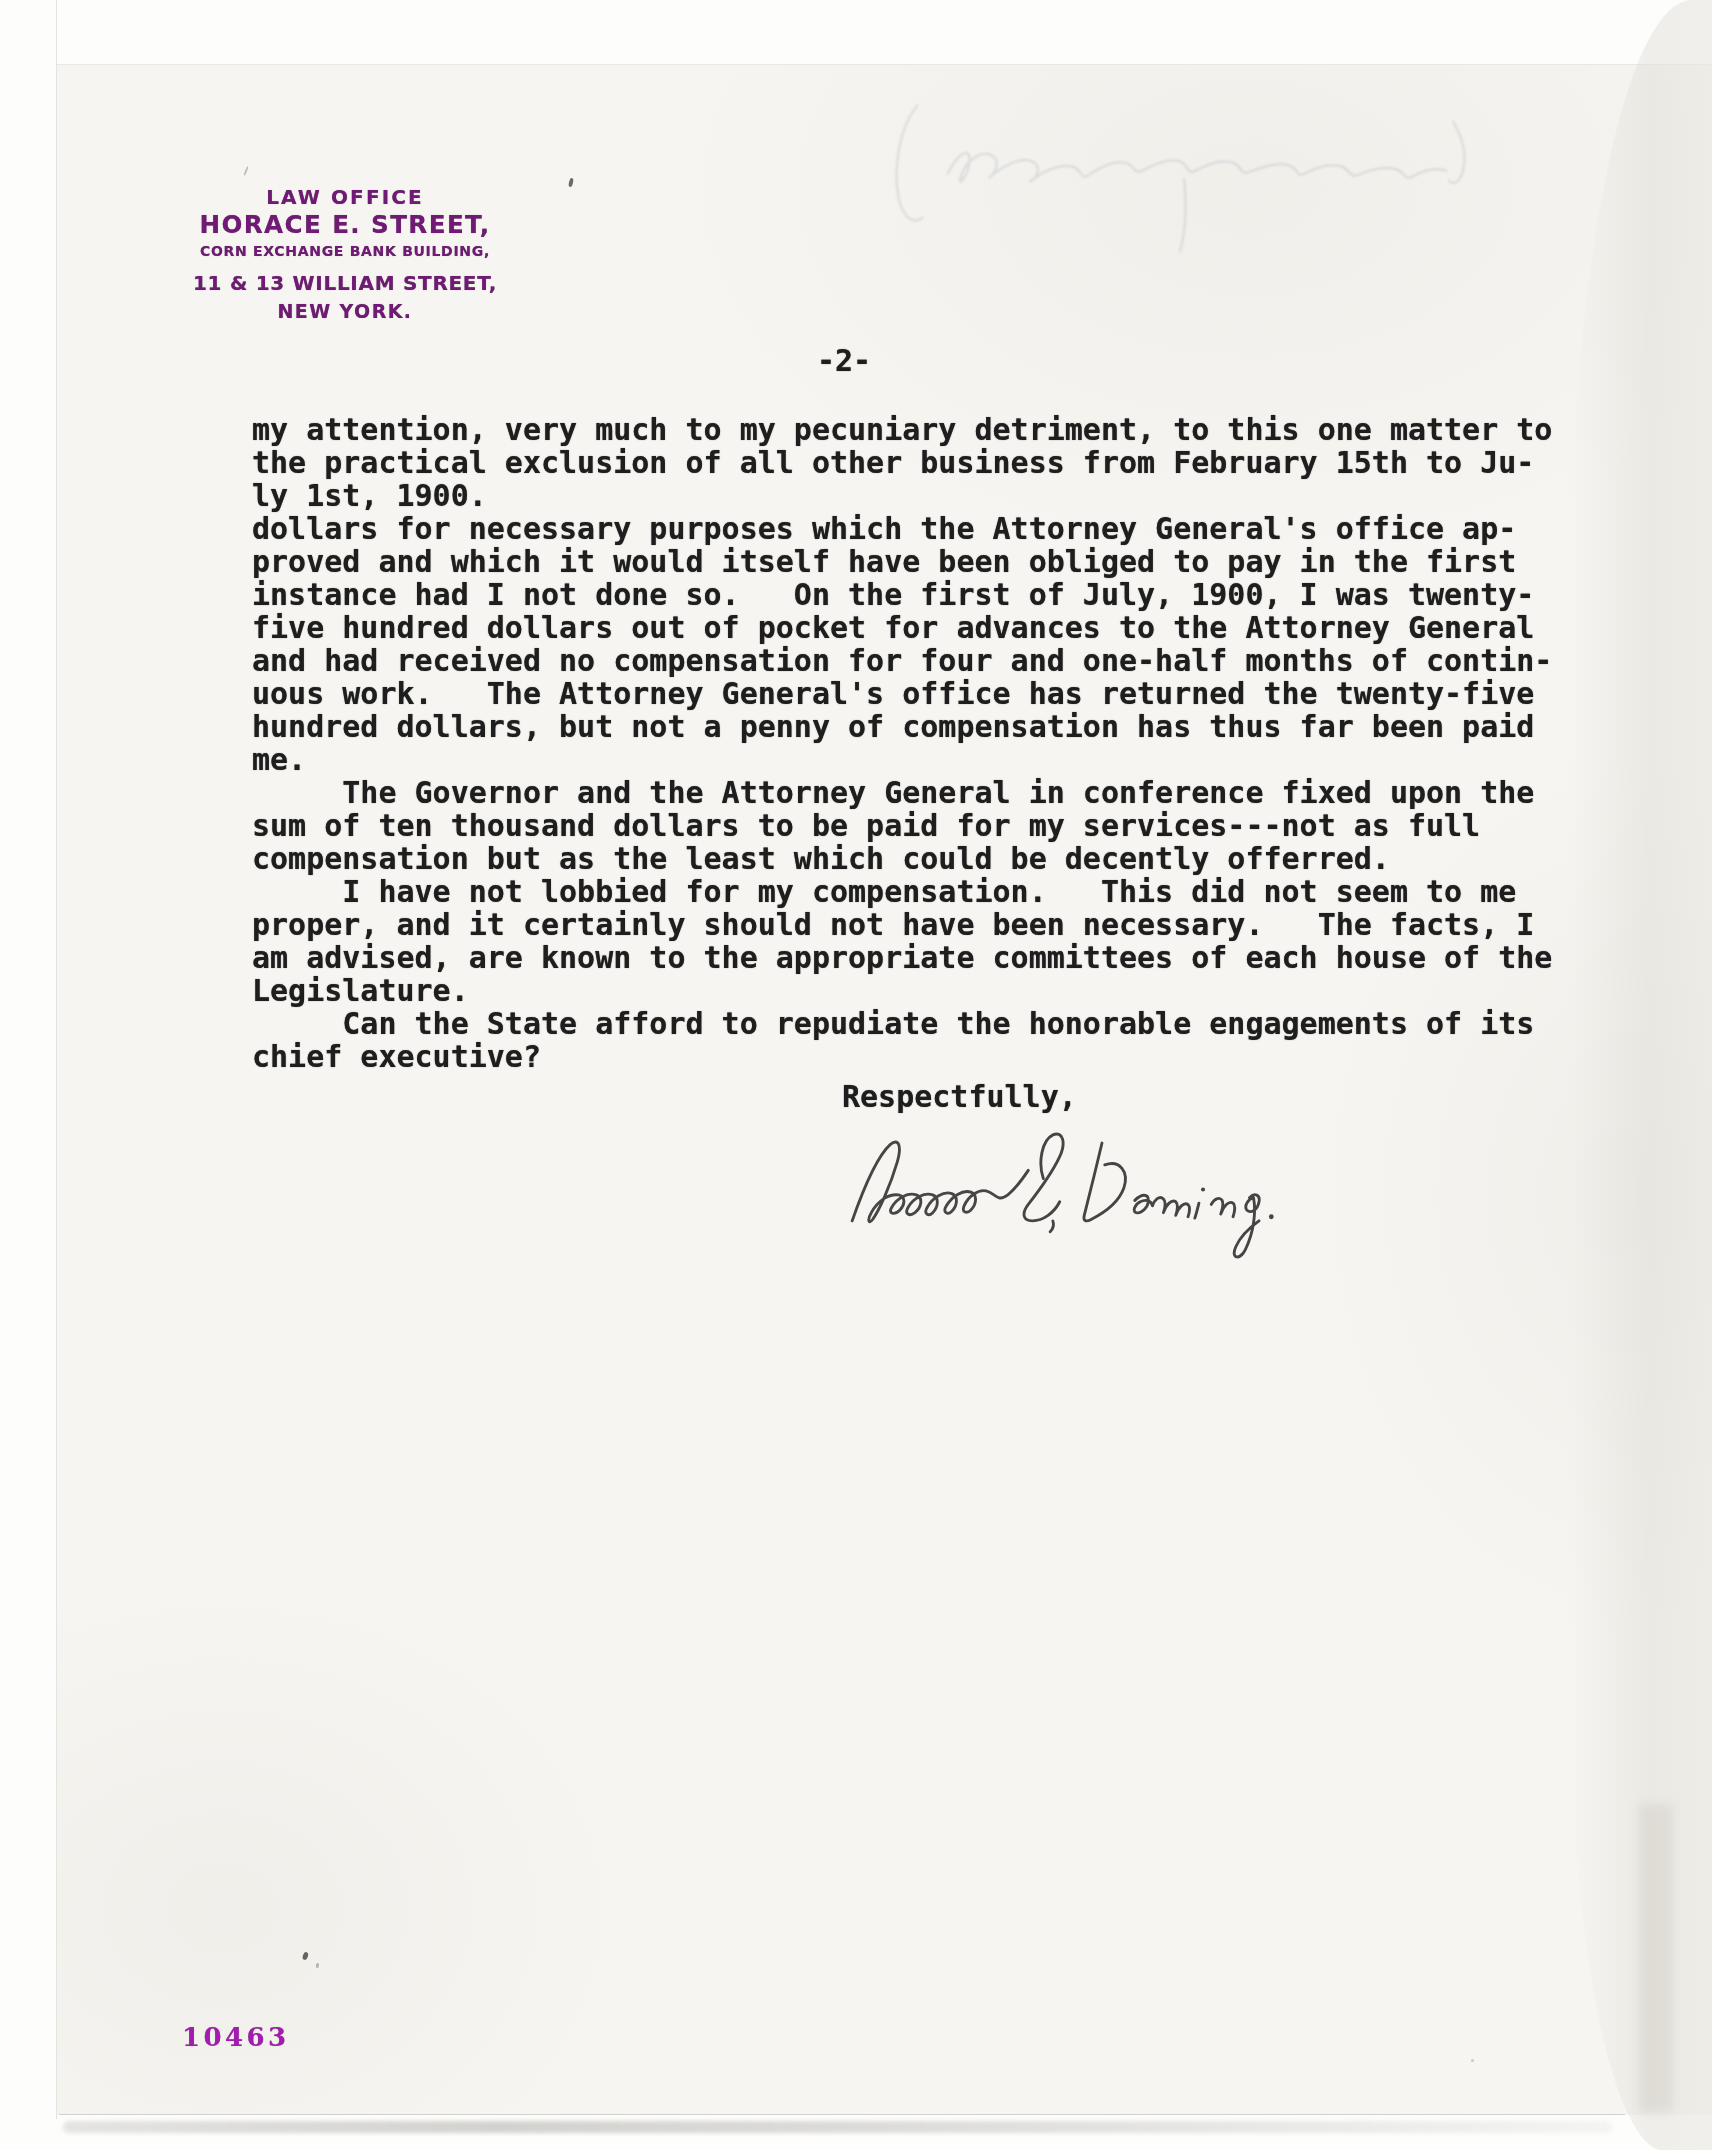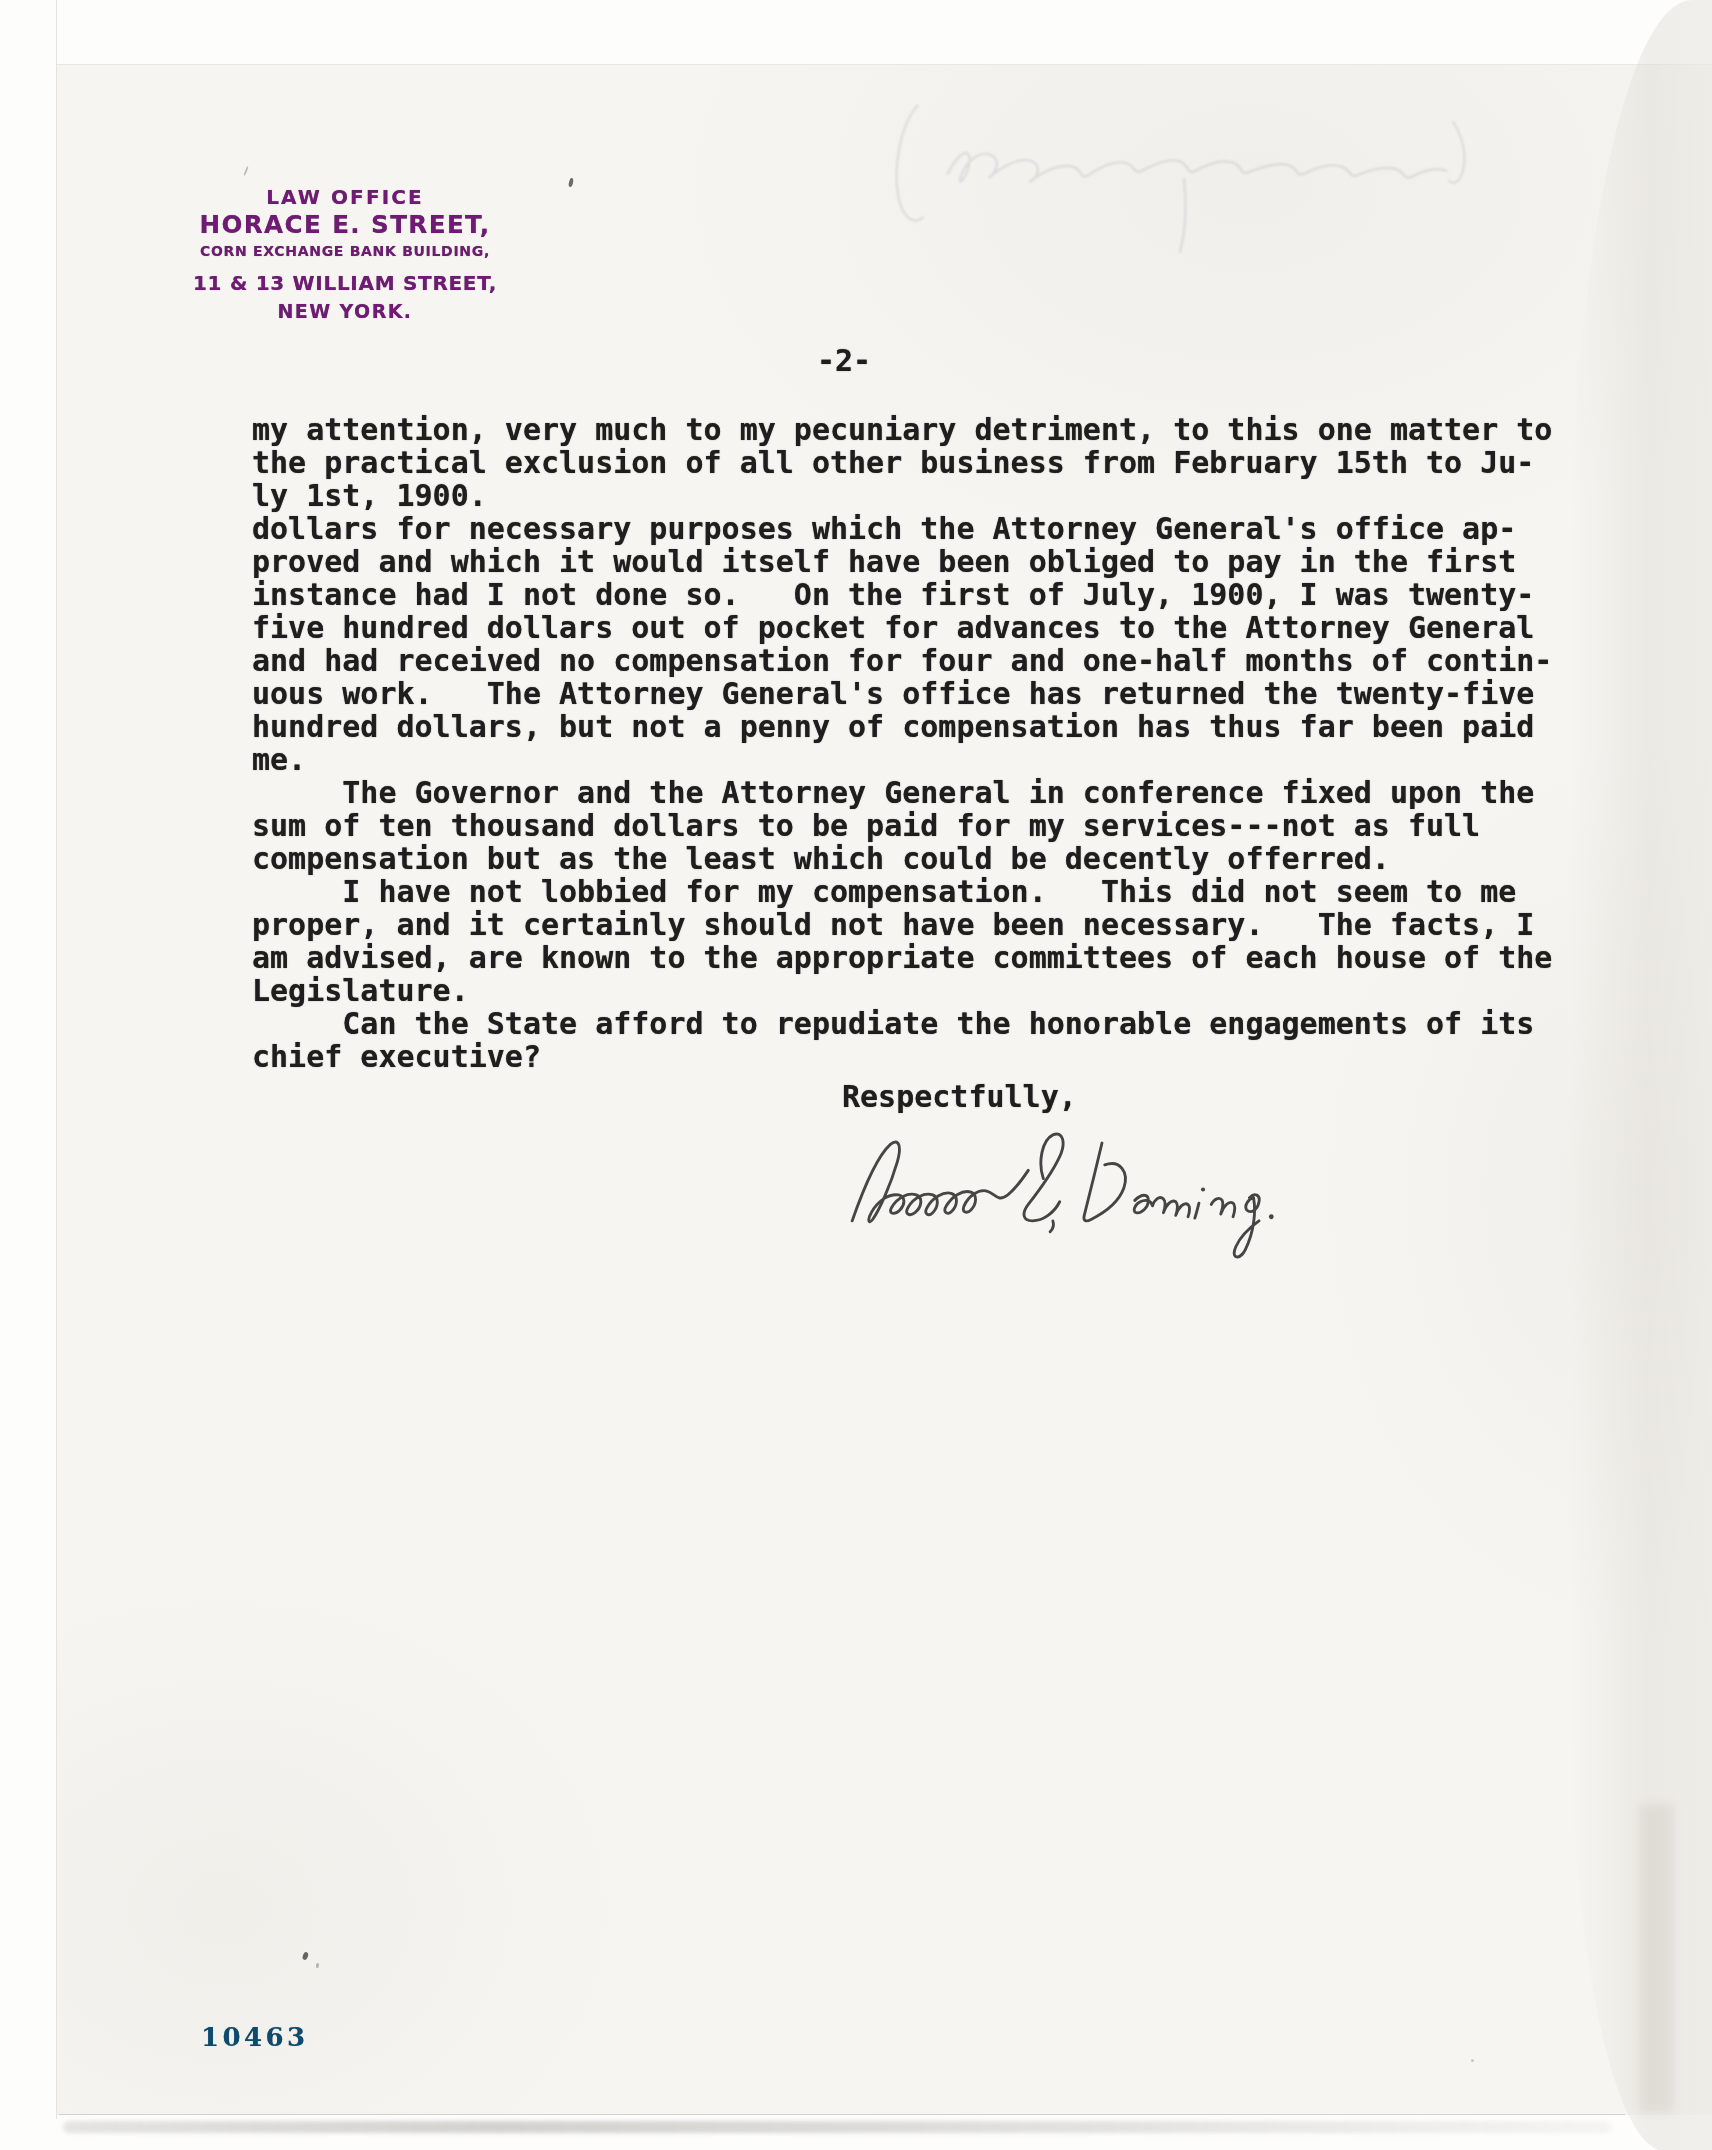--- a/index.html
+++ b/index.html
@@ -50,23 +50,23 @@
   }
   .page-num{position:absolute;left:817px;top:344px;white-space:pre;}
   .letter-body{position:absolute;left:207px;top:413px;margin-left:45px;}
   .letter-body div{white-space:pre;}
   .closing{position:absolute;left:842px;top:1080px;white-space:pre;}
 
   .signature{position:absolute;left:837px;top:1113px;width:444px;height:157px;filter:blur(0.3px);}
   .pencil{position:absolute;left:882px;top:86px;width:615px;height:185px;filter:blur(0.9px);opacity:.8;}
 
   .catalog{
-    position:absolute;left:201px;top:2022px;
+    position:absolute;left:182px;top:2022px;
     font-family:"DejaVu Serif","Liberation Serif",serif;font-weight:700;
-    font-size:26px;letter-spacing:3.4px;color:#0c4a6e;
+    font-size:26px;letter-spacing:3.4px;color:#a21caf;
     text-shadow:0 0 0.7px rgba(60,60,58,.5);filter:blur(0.2px);white-space:nowrap;
   }
 
   .speck{position:absolute;background:#3c3c3c;border-radius:45% 55% 50% 50%;}
   .speck.s1{left:569px;top:178px;width:4.1px;height:9px;transform:rotate(14deg);opacity:.75;}
   .speck.s2{left:245px;top:166px;width:2.1px;height:10.3px;transform:rotate(22deg);opacity:.40;background:#6a6a68;}
   .speck.s3{left:303px;top:1952px;width:4.8px;height:7.5px;transform:rotate(18deg);opacity:.78;}
   .speck.s4{left:316px;top:1963px;width:2.7px;height:4.8px;transform:rotate(10deg);opacity:.45;background:#6a6a68;}
   .speck.s5{left:1471px;top:2059px;width:3.4px;height:3.4px;border-radius:50%;opacity:.35;background:#77756f;}
 </style>

